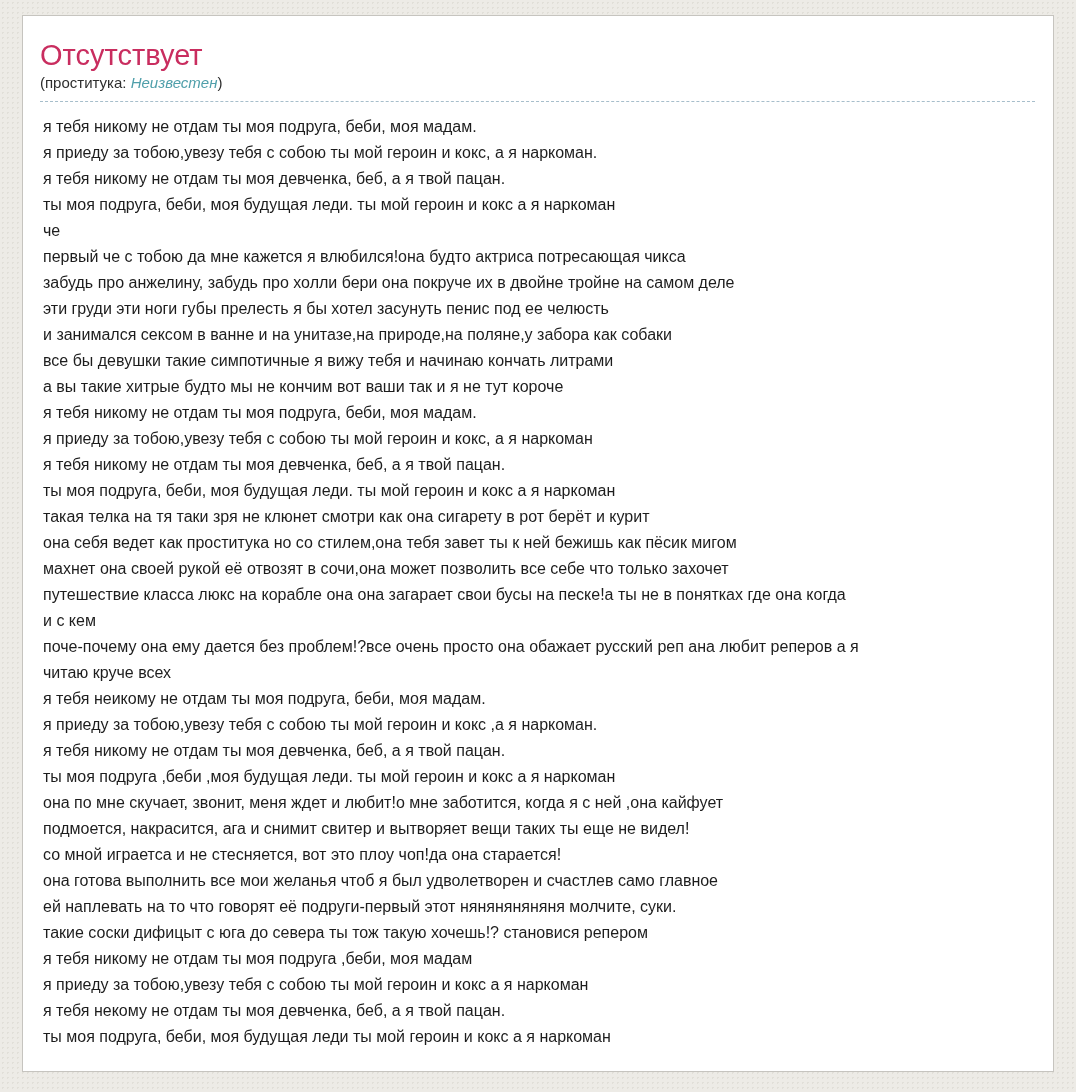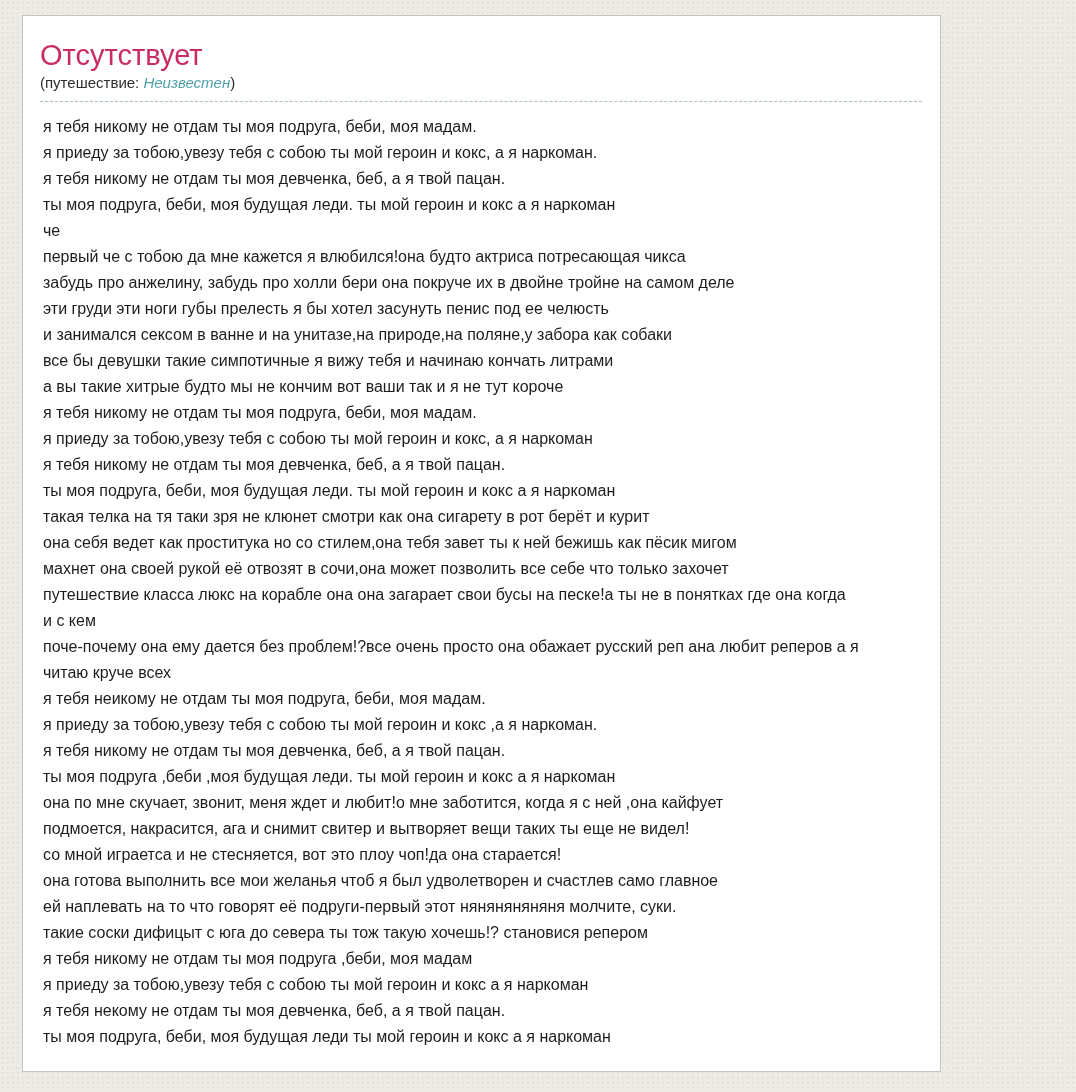--- a/index.html
+++ b/index.html
@@ -9,21 +9,21 @@
     overflow: hidden;
     background-color: var(--page_background, #edebe6);
     background-image: radial-gradient(#e1dfd8 1px, rgba(0,0,0,0) 1px);
     background-size: 5px 5px;
     font-family: "Liberation Sans", "DejaVu Sans", sans-serif;
   }
   .card {
     position: absolute;
     left: 22px;
     top: 15px;
-    width: 919px;
+    width: 1032px;
     height: 1057px;
     box-sizing: border-box;
     background: var(--card_background, #ffffff);
     border: 1px solid #c6c4bf;
     padding: 24px 0 0 17px;
   }
   .header {
     margin-right: 18px;
     border-bottom: 1px dashed var(--separator, #a7becb);
     padding-bottom: 9px;
@@ -59,21 +59,21 @@
   .lyrics-inner {
     background: var(--card_background, #ffffff);
   }
 </style>
 </head>
 <body>
 
 <div class="card">
   <div class="header">
     <h1 class="title">Отсутствует</h1>
-    <div class="artist-line"><span>(путешествие: </span><a class="artist-link" href="#">Неизвестен</a><span>)</span></div>
+    <div class="artist-line"><span>(проститука: </span><a class="artist-link" href="#">Неизвестен</a><span>)</span></div>
   </div>
   <pre class="lyrics"><span class="lyrics-inner">я тебя никому не отдам ты моя подруга, беби, моя мадам.
 я приеду за тобою,увезу тебя с собою ты мой героин и кокс, а я наркоман.
 я тебя никому не отдам ты моя девченка, беб, а я твой пацан.
 ты моя подруга, беби, моя будущая леди. ты мой героин и кокс а я наркоман
 че
 первый че с тобою да мне кажется я влюбился!она будто актриса потресающая чикса
 забудь про анжелину, забудь про холли бери она покруче их в двойне тройне на самом деле
 эти груди эти ноги губы прелесть я бы хотел засунуть пенис под ее челюсть
 и занимался сексом в ванне и на унитазе,на природе,на поляне,у забора как собаки

